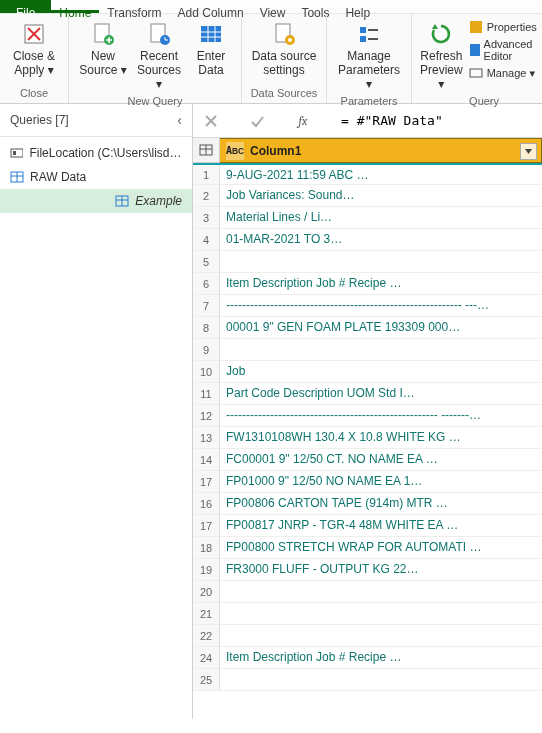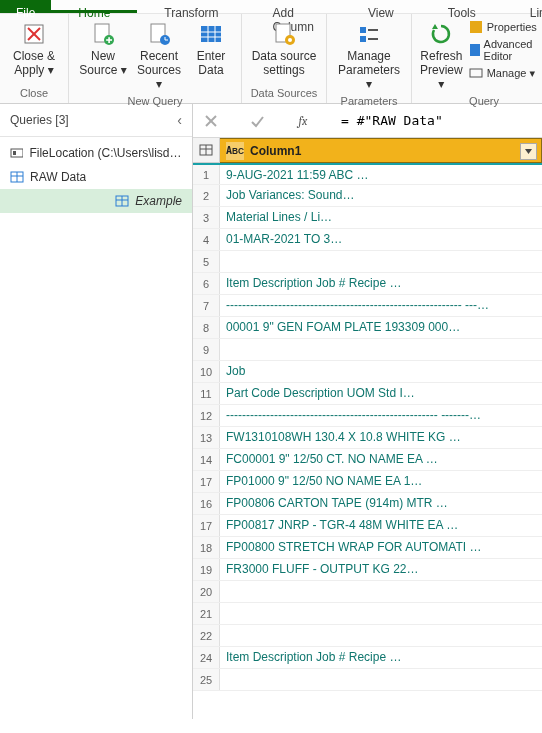--- a/index.html
+++ b/index.html
@@ -1,20 +1,20 @@
 <!DOCTYPE html>
 <html><head>
 <meta charset="utf-8">
 <style>
 * { box-sizing: border-box; margin: 0; padding: 0; font-family: "Segoe UI", Tahoma, sans-serif; }
 body { width: 542px; height: 733px; background: #fff; overflow: hidden; font-size: 12px; color: #222; }
 
 
 .menubar { display: flex; height: 14px; background: #fdfdfd; border-bottom: 1px solid #e6e6e6; }
-.menuitem { padding: 6px 27px; color: #444; cursor: pointer; }
+.menuitem { padding: 6px 8px; color: #444; cursor: pointer; }
 .menuitem.file { background: #0b6a0b; color: #fff; padding: 6px 16px; }
 .menuitem.active { color: #0b6a0b; border-bottom: 3px solid #0b6a0b; padding-bottom: 3px; }
 
 
 .ribbon { display: flex; background: #fafafa; border-bottom: 1px solid #d0d0d0; height: 90px; }
 .rgroup { display: flex; flex-direction: column; border-right: 1px solid #e0e0e0; padding: 4px 6px 2px; }
 .rgroup-items { display: flex; flex: 1; align-items: flex-start; }
 .rgroup-label { text-align: center; color: #666; font-size: 11px; padding: 2px 0; }
 .rbtn { display: flex; flex-direction: column; align-items: center; justify-content: flex-start; width: 56px; padding: 2px; cursor: pointer; text-align: center; line-height: 1.15; color: #333; }
 .rbtn .ico { width: 28px; height: 28px; display: flex; align-items: center; justify-content: center; margin-bottom: 2px; }
@@ -60,21 +60,21 @@
 </head>
 <body>
 
 <div class="menubar">
   <div class="menuitem file">File</div>
   <div class="menuitem active">Home</div>
   <div class="menuitem">Transform</div>
   <div class="menuitem">Add Column</div>
   <div class="menuitem">View</div>
   <div class="menuitem">Tools</div>
-  <div class="menuitem">Lines</div>
+  <div class="menuitem">Help</div>
 </div>
 
 <div class="ribbon">
 
   <div class="rgroup">
     <div class="rgroup-items">
       <div class="rbtn">
         <span class="ico">
           <svg width="26" height="26">
               <rect x="4" y="4" width="18" height="18" fill="#fff" stroke="#777"></rect>
@@ -199,21 +199,21 @@
       </div>
     </div>
     <div class="rgroup-label">Query</div>
   </div>
 </div>
 
 <div class="main">
 
   <div class="queries">
     <div class="queries-header">
-      <span>Queries [3]</span>
+      <span>Queries [7]</span>
       <span class="collapse">‹</span>
     </div>
     <div class="qlist">
       <div class="qitem">
         <svg class="qico" width="14" height="14">
             <rect x="1" y="3" width="12" height="8" fill="none" stroke="#555"></rect>
             <rect x="3" y="5" width="3" height="4" fill="#555"></rect>
           </svg>
         <span class="qtxt">FileLocation (C:\Users\lisde…</span>
       </div>

